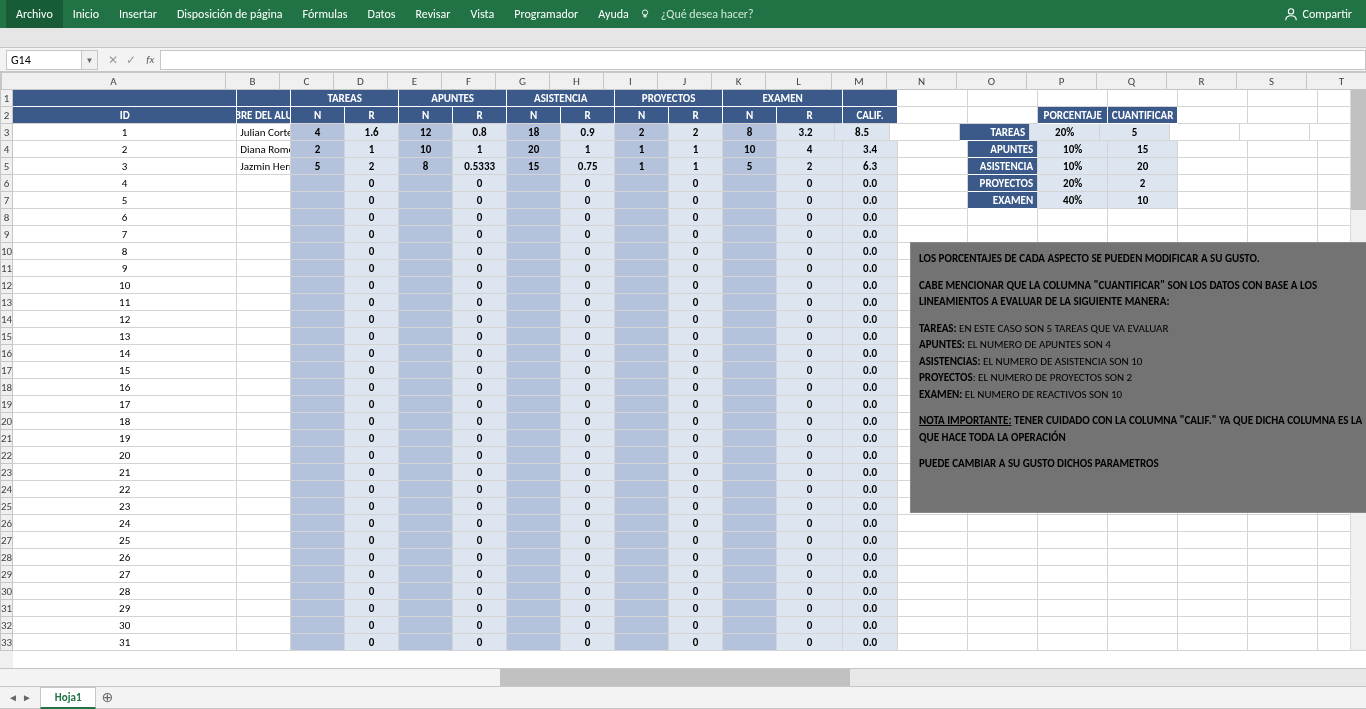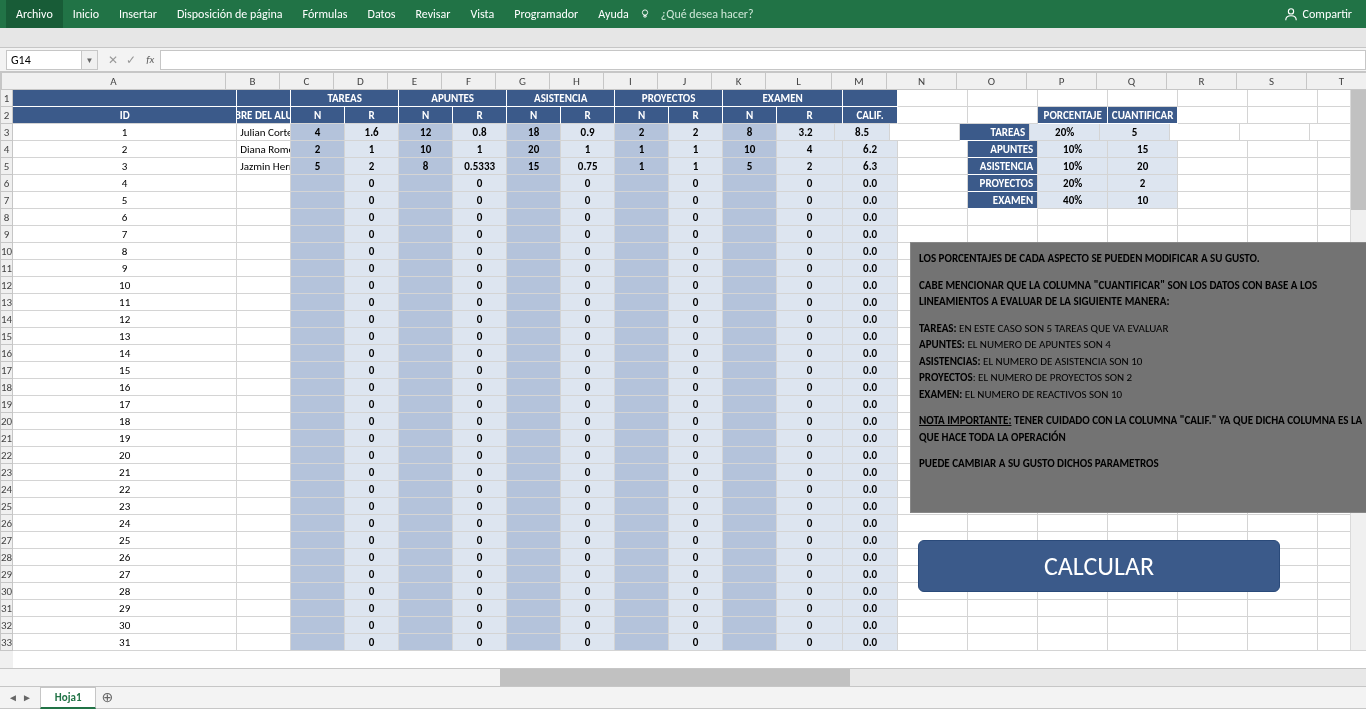--- a/index.html
+++ b/index.html
@@ -241,21 +241,21 @@
           <div class="cell bold shade-blue" style="width: 54px;">2</div>
           <div class="cell bold shade-light" style="width: 54px;">1</div>
           <div class="cell bold shade-blue" style="width: 54px;">10</div>
           <div class="cell bold shade-light" style="width: 54px;">1</div>
           <div class="cell bold shade-blue" style="width: 54px;">20</div>
           <div class="cell bold shade-light" style="width: 54px;">1</div>
           <div class="cell bold shade-blue" style="width: 54px;">1</div>
           <div class="cell bold shade-light" style="width: 54px;">1</div>
           <div class="cell bold shade-blue" style="width: 54px;">10</div>
           <div class="cell bold shade-light" style="width: 66px;">4</div>
-          <div class="cell bold shade-light" style="width: 55px;">6.2</div>
+          <div class="cell bold shade-light" style="width: 55px;">3.4</div>
           <div class="cell" style="width: 70px;"></div>
           <div class="cell side-hdr" style="width: 70px;">APUNTES</div>
           <div class="cell side-val bold" style="width: 70px;">10%</div>
           <div class="cell side-val bold" style="width: 70px;">15</div>
           <div class="cell" style="width: 70px;"></div>
           <div class="cell" style="width: 70px;"></div>
           <div class="cell" style="width: 70px;"></div>
         </div>
         <div class="row">
           <div class="cell" style="width: 224px;">3</div>
@@ -907,21 +907,20 @@
     <p><b>CABE MENCIONAR QUE LA COLUMNA "CUANTIFICAR" SON LOS DATOS CON BASE A LOS LINEAMIENTOS A EVALUAR DE LA SIGUIENTE MANERA:</b></p>
     <div><b>TAREAS:</b><span> EN ESTE CASO SON 5 TAREAS QUE VA EVALUAR</span></div>
     <div><b>APUNTES:</b><span> EL NUMERO DE APUNTES SON 4</span></div>
     <div><b>ASISTENCIAS:</b><span> EL NUMERO DE ASISTENCIA SON 10</span></div>
     <div><b>PROYECTOS</b><span>: EL NUMERO DE PROYECTOS SON 2</span></div>
     <div style="margin-bottom:10px;"><b>EXAMEN:</b><span> EL NUMERO DE REACTIVOS SON 10</span></div>
     <p><b class="u">NOTA IMPORTANTE:</b><b> TENER CUIDADO CON LA COLUMNA "CALIF." YA QUE DICHA COLUMNA ES LA QUE HACE TODA LA OPERACIÓN</b></p>
     <p><b>PUEDE CAMBIAR A SU GUSTO DICHOS PARAMETROS</b></p>
   </div>
 
-  <div class="calc-btn">CALCULAR</div>
 
   <div class="hscroll">
     <div class="track">
         <div class="thumb"></div>
       </div>
   </div>
 </div>
 
 <div class="sheet-tabs">
   <div class="nav">

